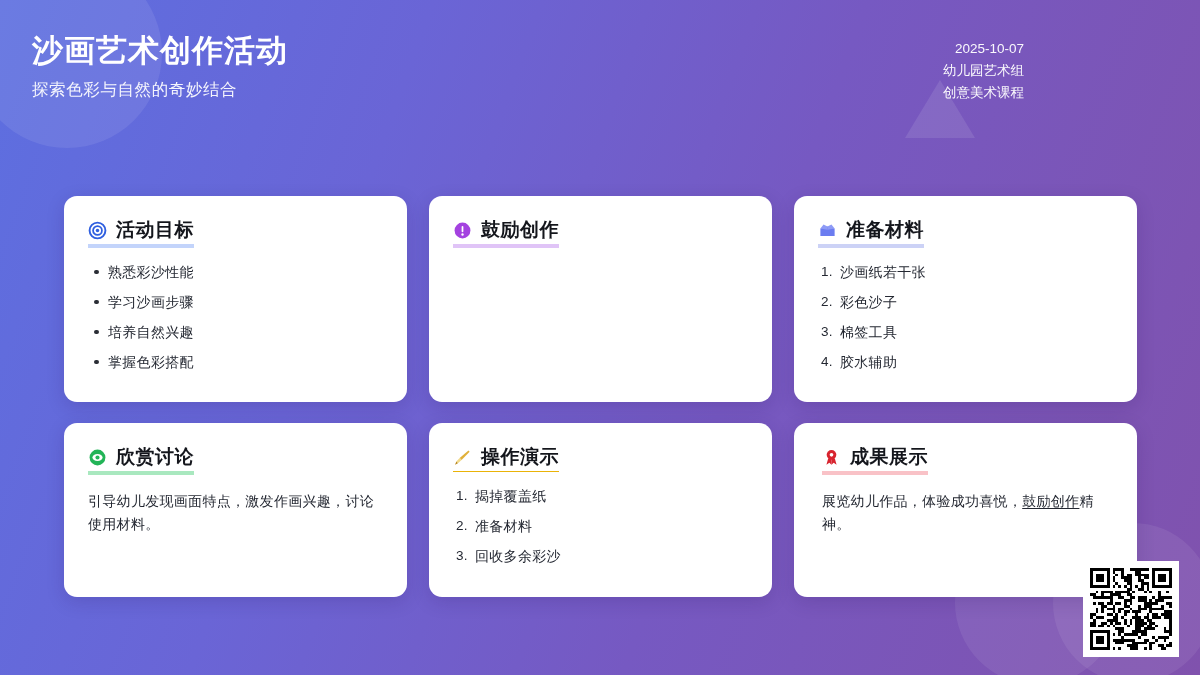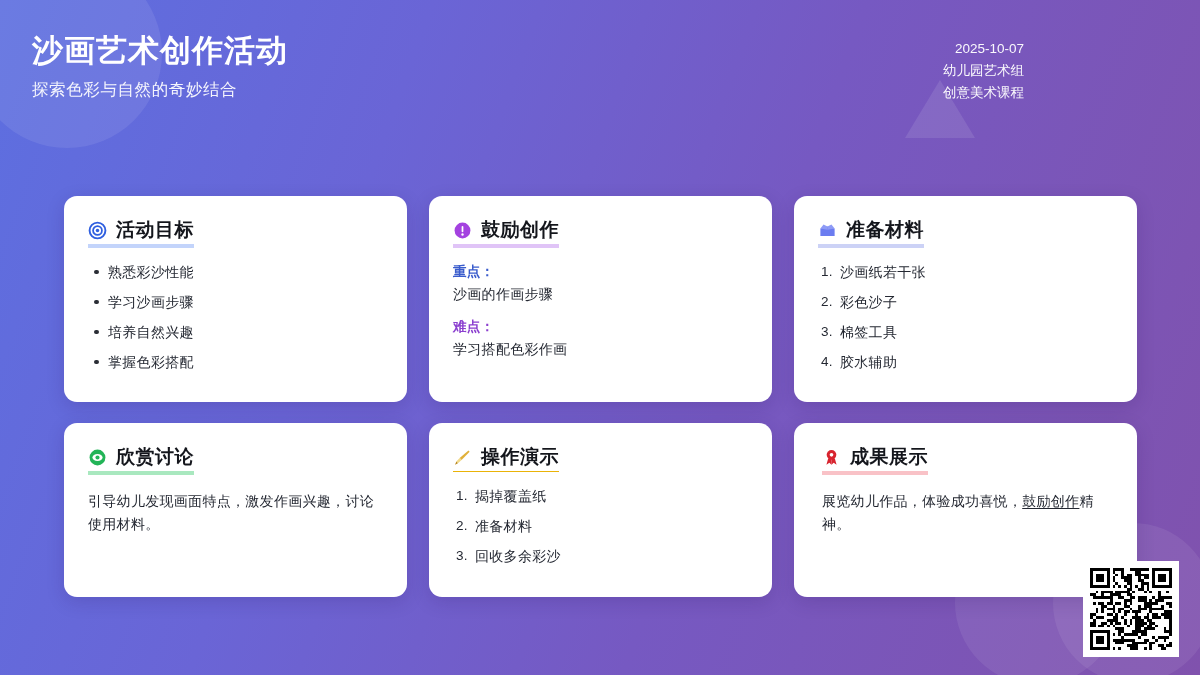--- a/index.html
+++ b/index.html
@@ -157,26 +157,20 @@
   <div class="card row-top" style="grid-row:1;grid-column:2;">
     <div class="card-head">
       <span class="hd-inner ul-purple">
         <svg class="icon" viewBox="0 0 24 24">
           <circle cx="12" cy="12" r="10" fill="#a442e0"></circle>
           <rect x="10.9" y="6.2" width="2.2" height="8" rx="1.1" fill="#ffffff"></rect>
           <circle cx="12" cy="17" r="1.5" fill="#ffffff"></circle>
         </svg>
         <span class="card-title">鼓励创作</span>
       </span>
-    </div>
-    <div>
-      <div class="kv-label blue">重点：</div>
-      <div class="kv-value">沙画的作画步骤</div>
-      <div class="kv-label purple">难点：</div>
-      <div class="kv-value">学习搭配色彩作画</div>
     </div>
   </div>
 
   <div class="card row-top" style="grid-row:1;grid-column:3;">
     <div class="card-head">
       <span class="hd-inner ul-indigo">
         <svg class="icon" viewBox="0 0 24 24">
           <path d="M3 9.5 L12 7 L21 9.5 L21 19 L3 19 Z" fill="#6b7cf0"></path>
           <path d="M3 9.5 L7 4.5 L12 7 L12 11 Z" fill="#8e9bf6"></path>
           <path d="M21 9.5 L17 4.5 L12 7 L12 11 Z" fill="#8e9bf6"></path>

